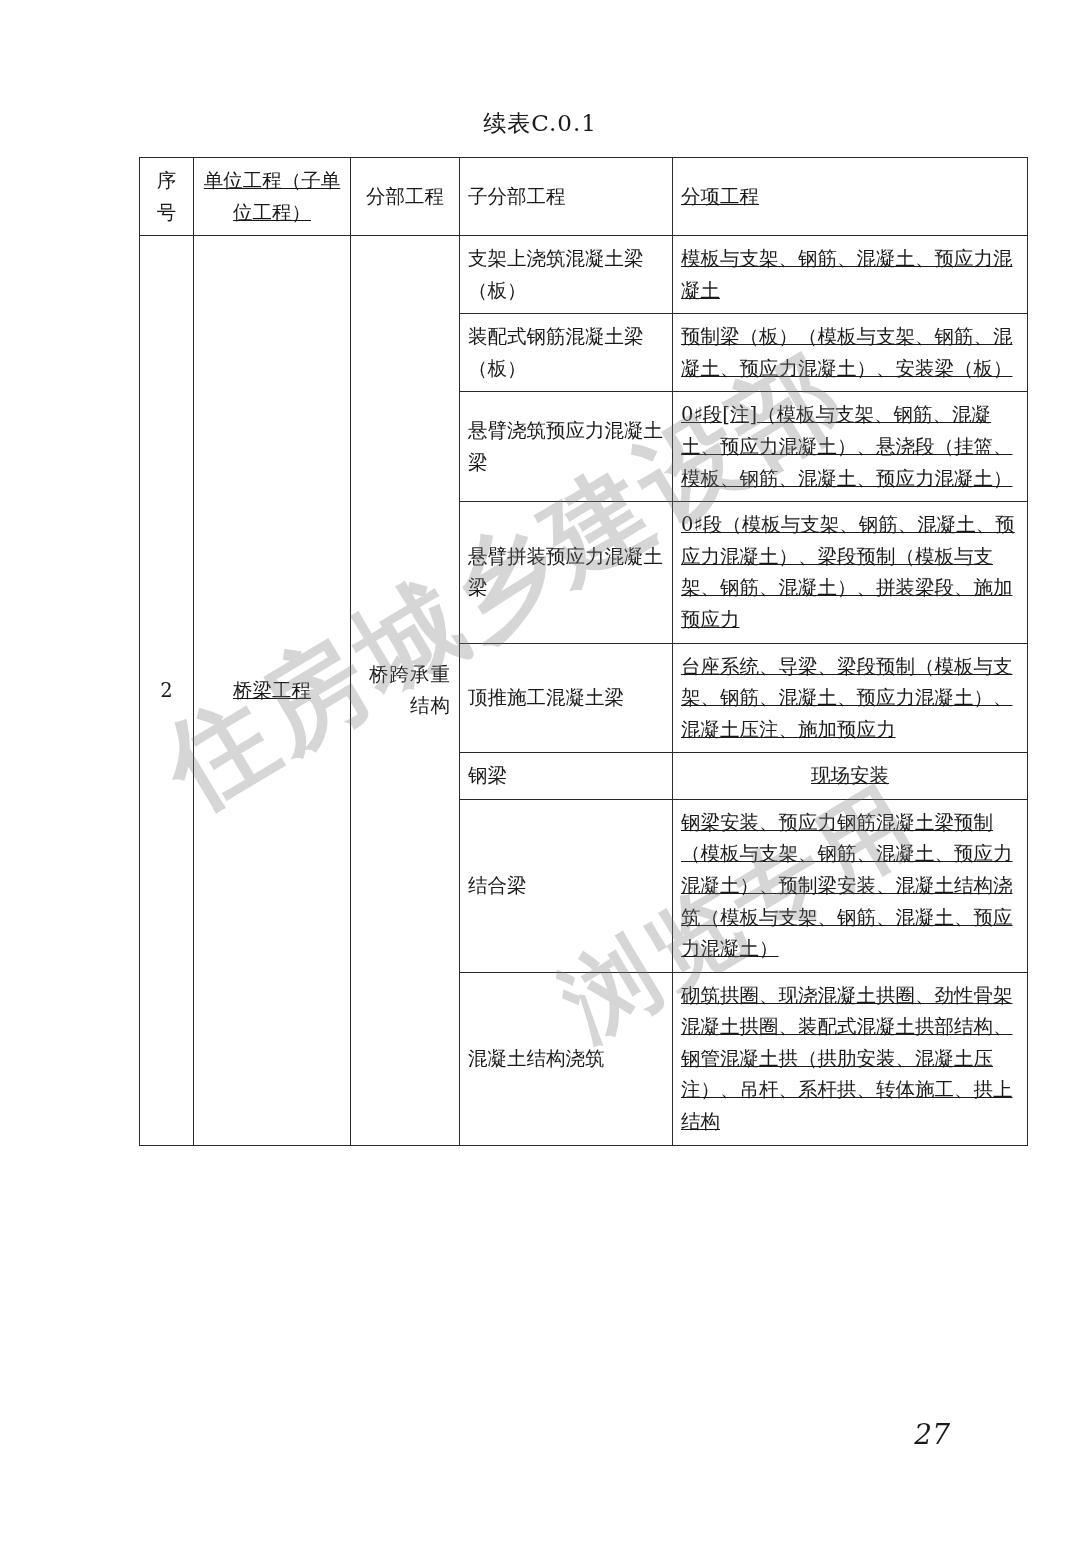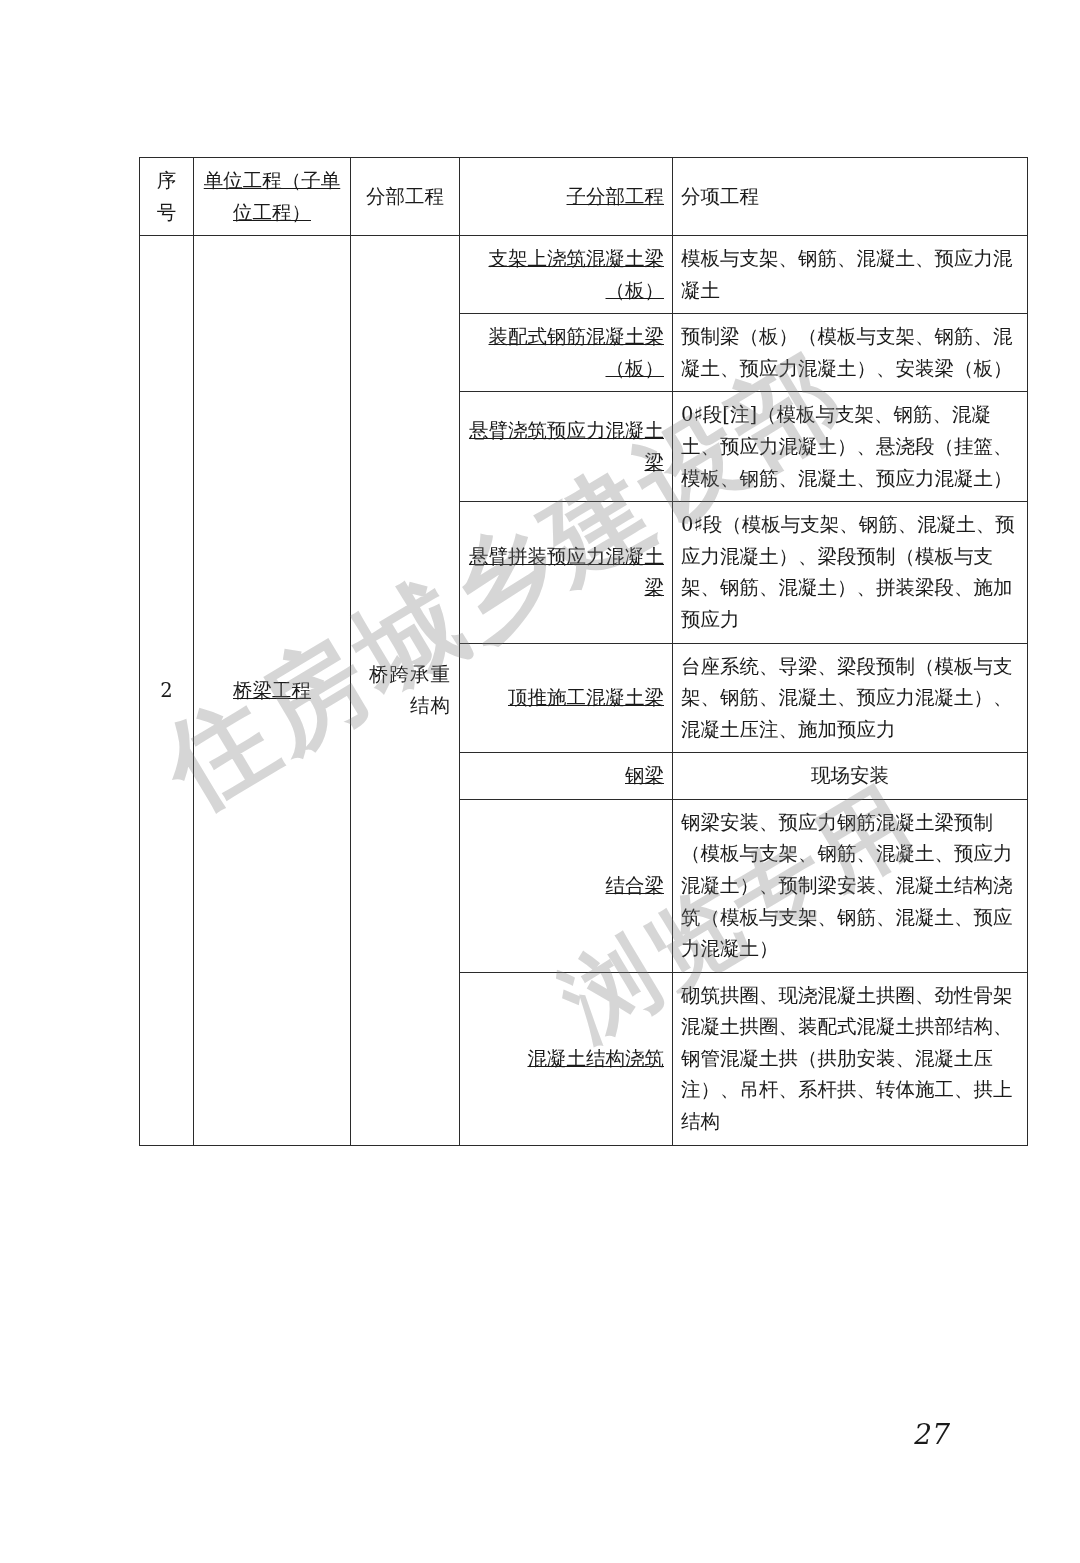--- a/index.html
+++ b/index.html
@@ -75,22 +75,22 @@
     font-weight: normal;
     font-size: 19.5px;
     line-height: 1.62;
     padding: 7px 8px;
     vertical-align: middle;
     background: transparent;
   }
   .c-seq   { width: 37px;  text-align: center; }
   .c-unit  { width: 140px; text-align: center; text-decoration: underline; }
   .c-part  { width: 92px;  }
-  .c-sub   { width: 196px; text-align: right; text-decoration: underline; }
-  .c-item  { width: 338px; text-align: left; }
+  .c-sub   { width: 196px; text-align: left; }
+  .c-item  { width: 338px; text-align: left; text-decoration: underline; }
   thead td { text-align: center; }
   .hdr-seq {
     line-height: 1.32;
   }
   .vert {
     
     text-align: right;
     letter-spacing: 1px;
     margin-left: 16px;
   }
@@ -108,20 +108,21 @@
     font-size: 28px;
     font-style: italic;
     font-family: "DejaVu Serif", "Liberation Serif", serif;
   }
 </style>
 </head>
 <body>
 
 <div class="page">
 
+  <div class="doc-title">续表C.0.1</div>
 
   <table class="main">
     <thead>
       <tr>
         <td class="c-seq hdr-seq">序号</td>
         <td class="c-unit">单位工程（子单位工程）</td>
         <td class="c-part">分部工程</td>
         <td class="c-sub">子分部工程</td>
         <td class="c-item">分项工程</td>
       </tr>

